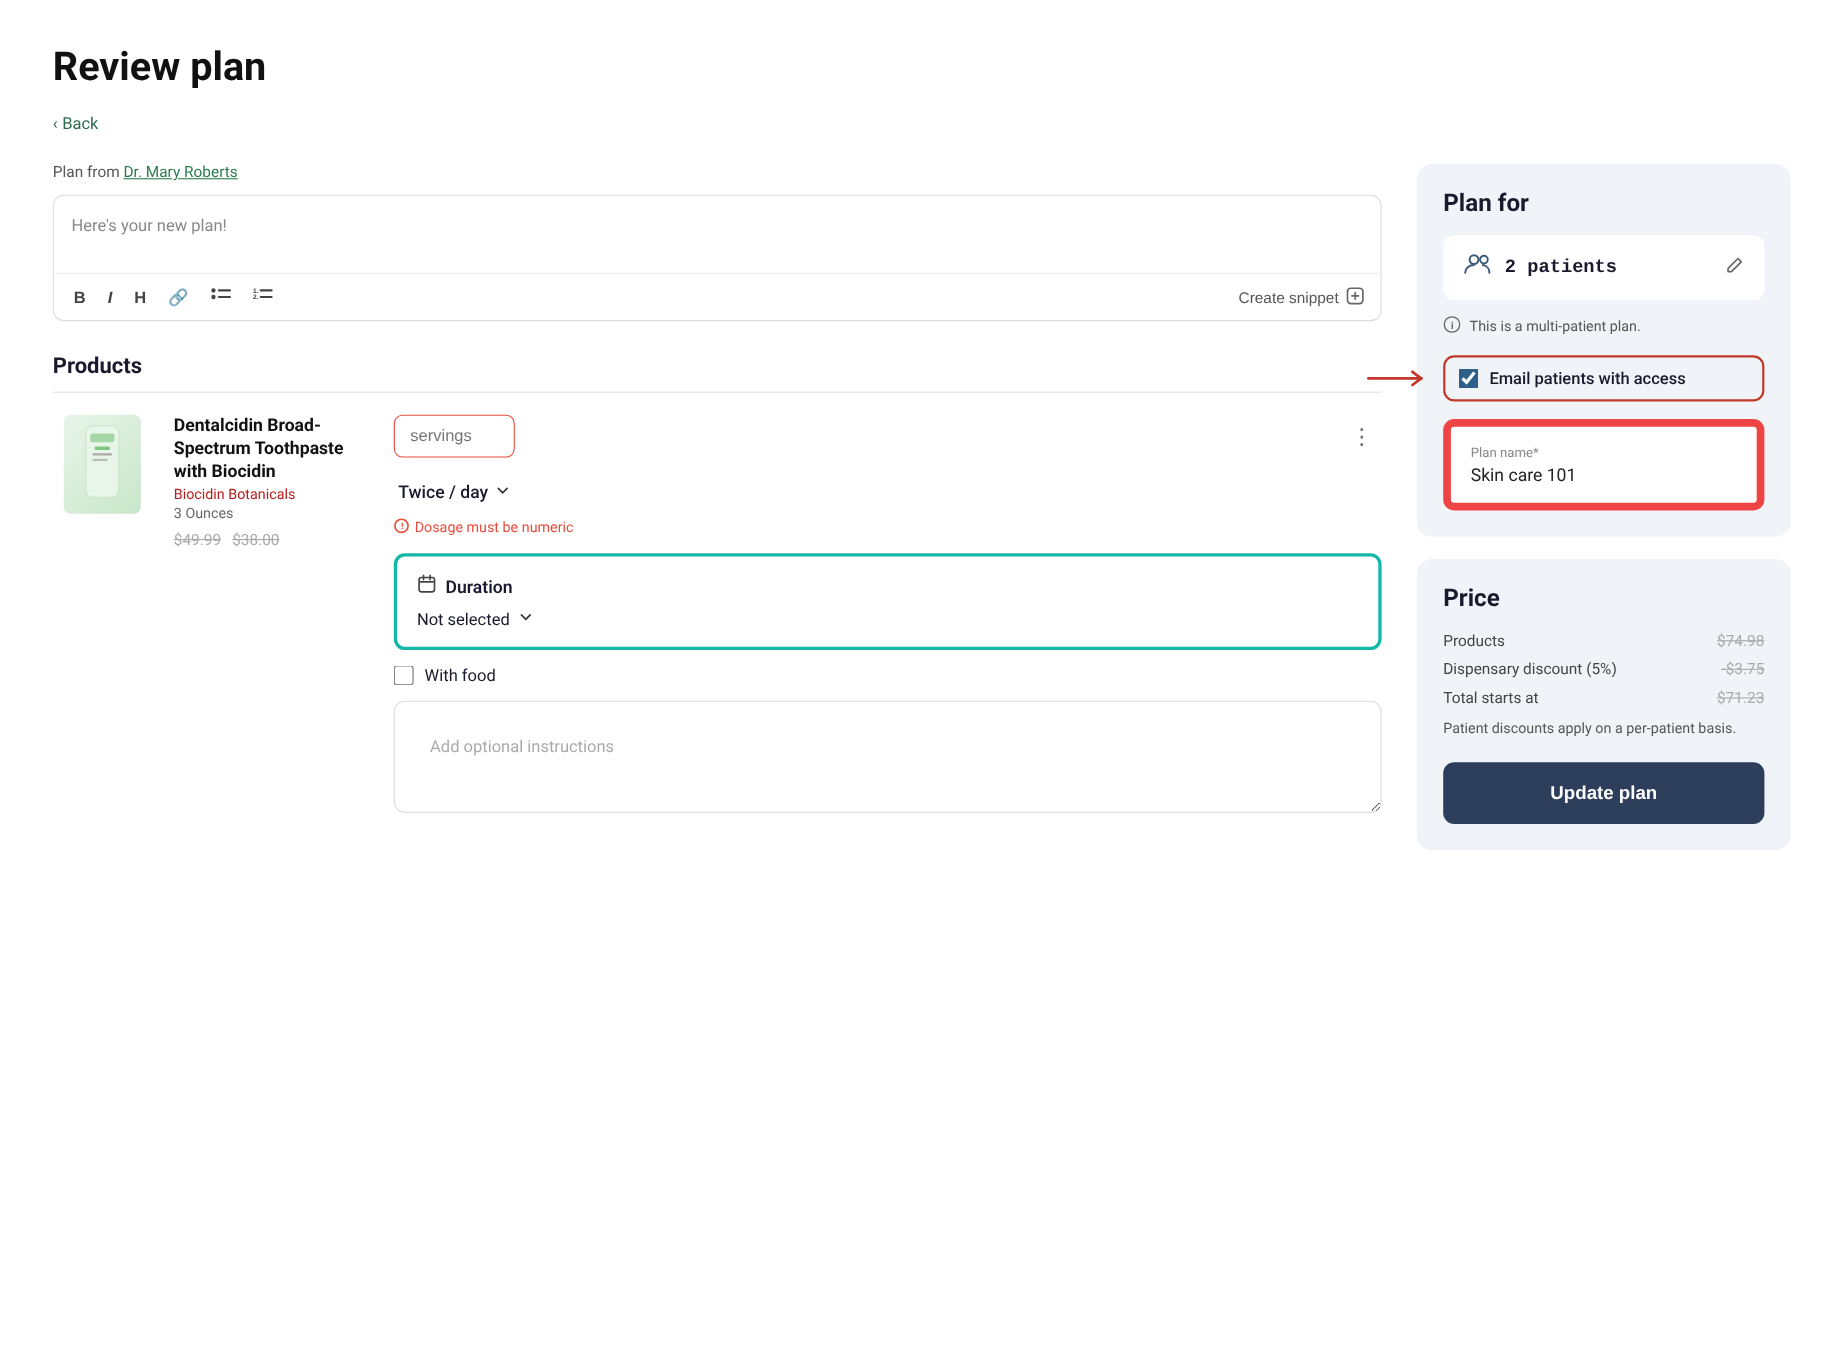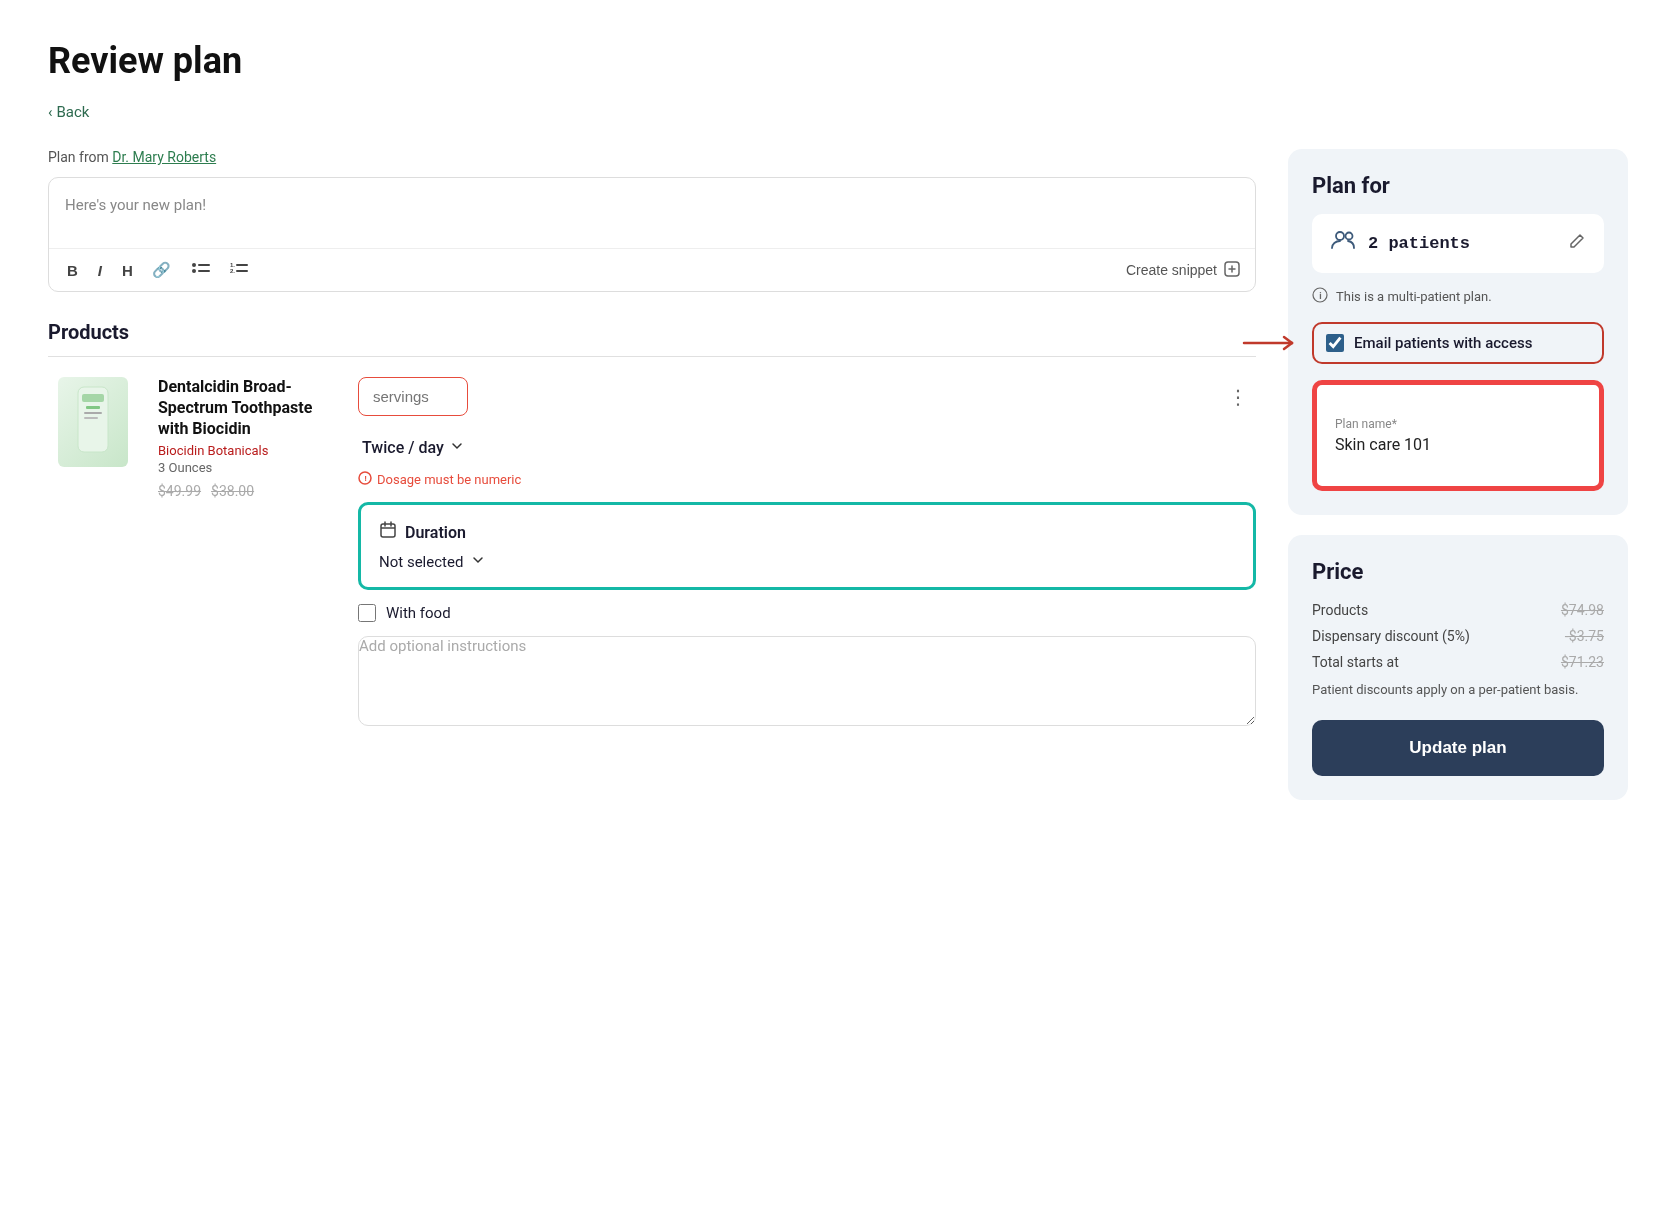--- a/index.html
+++ b/index.html
@@ -262,21 +262,21 @@
     .checkbox-input {
       width: 18px;
       height: 18px;
       cursor: pointer;
     }
 
     .instructions-textarea {
       width: 100%;
       border: 1px solid #ddd;
       border-radius: 10px;
-      padding: 0;
+      padding: 32px;
       font-size: 15px;
       color: #aaa;
       resize: vertical;
       min-height: 90px;
       outline: none;
       font-family: inherit;
     }
     .instructions-textarea::placeholder { color: #aaa; }
 
     
@@ -338,23 +338,23 @@
       position: relative;
       margin-bottom: 16px;
     }
     .email-checkbox {
       width: 18px;
       height: 18px;
       accent-color: #2d5f8a;
     }
 
     .plan-name-field {
-      border: 5px solid #ef4444;
+      border: 7px solid #ef4444;
       border-radius: 10px;
-      padding: 32px 18px;
+      padding: 16px 18px;
       background: #fff;
     }
     .plan-name-label {
       font-size: 12px;
       color: #888;
       margin-bottom: 4px;
     }
     .plan-name-value {
       font-size: 16px;
       color: #222;

